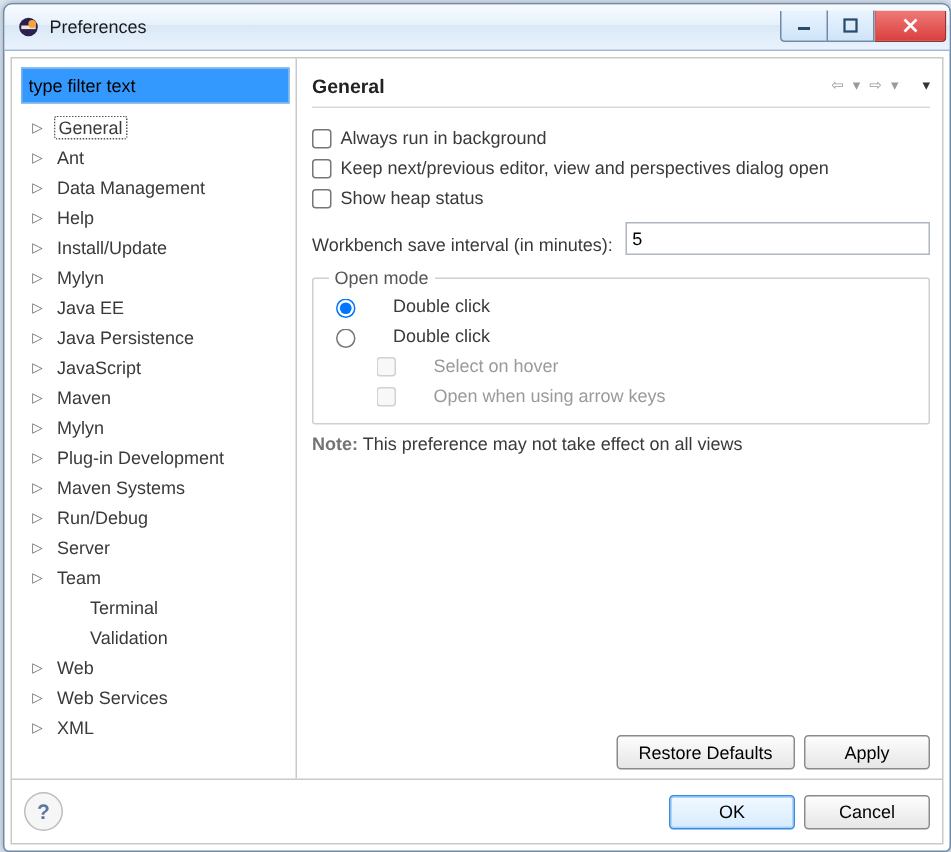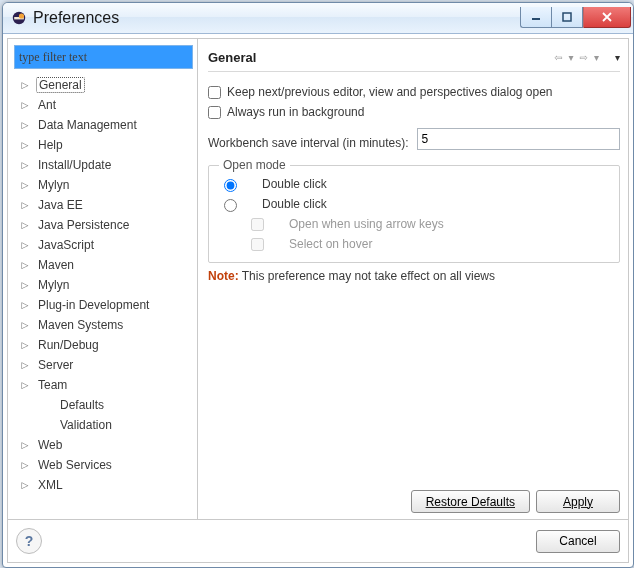--- a/index.html
+++ b/index.html
@@ -34,21 +34,21 @@
     align-items: center;
   }
   .titlebar .appicon {
     width: 16px; height: 16px;
     margin: 0 6px 0 8px;
     display: flex; align-items:center; justify-content:center;
   }
   .titlebar .title {
     flex: 1;
     color: #1a1a1a;
-    font-size: 16px;
+    font-size: 12px;
   }
   .winbtns { display: flex; gap: 0; margin-right: 2px; }
   .winbtn {
     width: 30px; height: 20px;
     margin-top: -1px;
     border: 1px solid #6f8aa8;
     border-top: none;
     background: linear-gradient(#eaf4ff,#cfe4f8);
     display:flex; align-items:center; justify-content:center;
     font-size: 10px; color:#274b6d;
@@ -146,27 +146,26 @@
     border:1px solid #cfcfcf;
     border-radius:2px;
     margin:8px 0 6px 0;
     padding: 2px 2px 8px 10px;
   }
   legend { color:#555; padding: 0 4px; }
   .radio-row, .sub-chk { display:flex; align-items:center; gap:22px; height:20px; }
   .sub-chk { margin-left: 28px; color:#9a9a9a; }
   .sub-chk input { accent-color:#bbb; }
   .note { margin-top:4px; }
-  .note b { color:#c2410c; }
+  .note b { color:#737373; }
 
   .right-buttons {
     margin-top:auto;
     display:flex; justify-content:flex-end; gap:6px;
     padding-top:8px;
-    text-decoration:underline;
   }
   .btn {
     min-width: 84px; height:23px;
     border:1px solid #8a8a8a;
     border-radius:3px;
     background: linear-gradient(#fdfdfd,#e6e6e6);
     font: 12px "Segoe UI", Tahoma, sans-serif;
     cursor:default;
     display:inline-flex; align-items:center; justify-content:center;
     padding: 0 14px;
@@ -218,21 +217,21 @@
         <svg width="12" height="10">
             <path d="M2 1 L10 9 M10 1 L2 9" stroke="#fff" stroke-width="1.8"></path>
           </svg>
       </div>
     </div>
   </div>
 
   <div class="client">
     <div class="split">
       <div class="left">
-        <input class="filter" type="text" style="color: #404040; background: rgb(51, 153, 255); font-family: Liberation Serif, serif;" value="type filter text">
+        <input class="filter" type="text" style="color: #000000; background: rgb(51, 153, 255);" value="type filter text">
         <div class="tree" id="tree">
             <div class="tree-row selected">
               <span class="twisty">▷</span>
               <span class="label">General</span>
             </div>
             <div class="tree-row">
               <span class="twisty">▷</span>
               <span class="label">Ant</span>
             </div>
             <div class="tree-row">
@@ -286,21 +285,21 @@
             <div class="tree-row">
               <span class="twisty">▷</span>
               <span class="label">Server</span>
             </div>
             <div class="tree-row">
               <span class="twisty">▷</span>
               <span class="label">Team</span>
             </div>
             <div class="tree-row child">
               <span class="twisty"></span>
-              <span class="label">Defaults</span>
+              <span class="label">Terminal</span>
             </div>
             <div class="tree-row child">
               <span class="twisty"></span>
               <span class="label">Validation</span>
             </div>
             <div class="tree-row">
               <span class="twisty">▷</span>
               <span class="label">Web</span>
             </div>
             <div class="tree-row">
@@ -323,64 +322,69 @@
             <span>⇨</span>
             <span>▾</span>
             <span style="width:4px"></span>
             <span style="color:#333">▾</span>
           </div>
         </div>
 
         <div class="form">
           <label class="chk-row">
             <input type="checkbox" style="">
+            <span>Always run in background</span>
+          </label>
+          <label class="chk-row">
+            <input type="checkbox" style="">
             <span>Keep next/previous editor, view and perspectives dialog open</span>
           </label>
           <label class="chk-row">
             <input type="checkbox" style="">
-            <span>Always run in background</span>
+            <span>Show heap status</span>
           </label>
 
           <div class="field-row">
             <span>Workbench save interval (in minutes):</span>
             <input type="text" value="5" style="">
           </div>
 
           <fieldset>
             <legend>Open mode</legend>
             <label class="radio-row">
               <input type="radio" name="openmode" checked="" style="">
               <span>Double click</span>
             </label>
             <label class="radio-row">
               <input type="radio" name="openmode" style="">
               <span>Double click</span>
             </label>
             <label class="sub-chk">
               <input type="checkbox" disabled="" style="">
-              <span>Open when using arrow keys</span>
+              <span>Select on hover</span>
             </label>
             <label class="sub-chk">
               <input type="checkbox" disabled="" style="">
-              <span>Select on hover</span>
+              <span>Open when using arrow keys</span>
             </label>
           </fieldset>
 
           <div class="note">
             <b>Note:</b><span> This preference may not take effect on all views</span>
           </div>
         </div>
 
         <div class="right-buttons">
           <button class="btn">Restore Defaults</button>
           <button class="btn">Apply</button>
         </div>
       </div>
     </div>
 
     <div class="footer">
       <div class="help">?</div>
       <div class="spacer"></div>
+      <button class="btn primary">OK</button>
       <span style="width:6px"></span>
       <button class="btn">Cancel</button>
     </div>
   </div>
 </div>
 
 </body></html>

